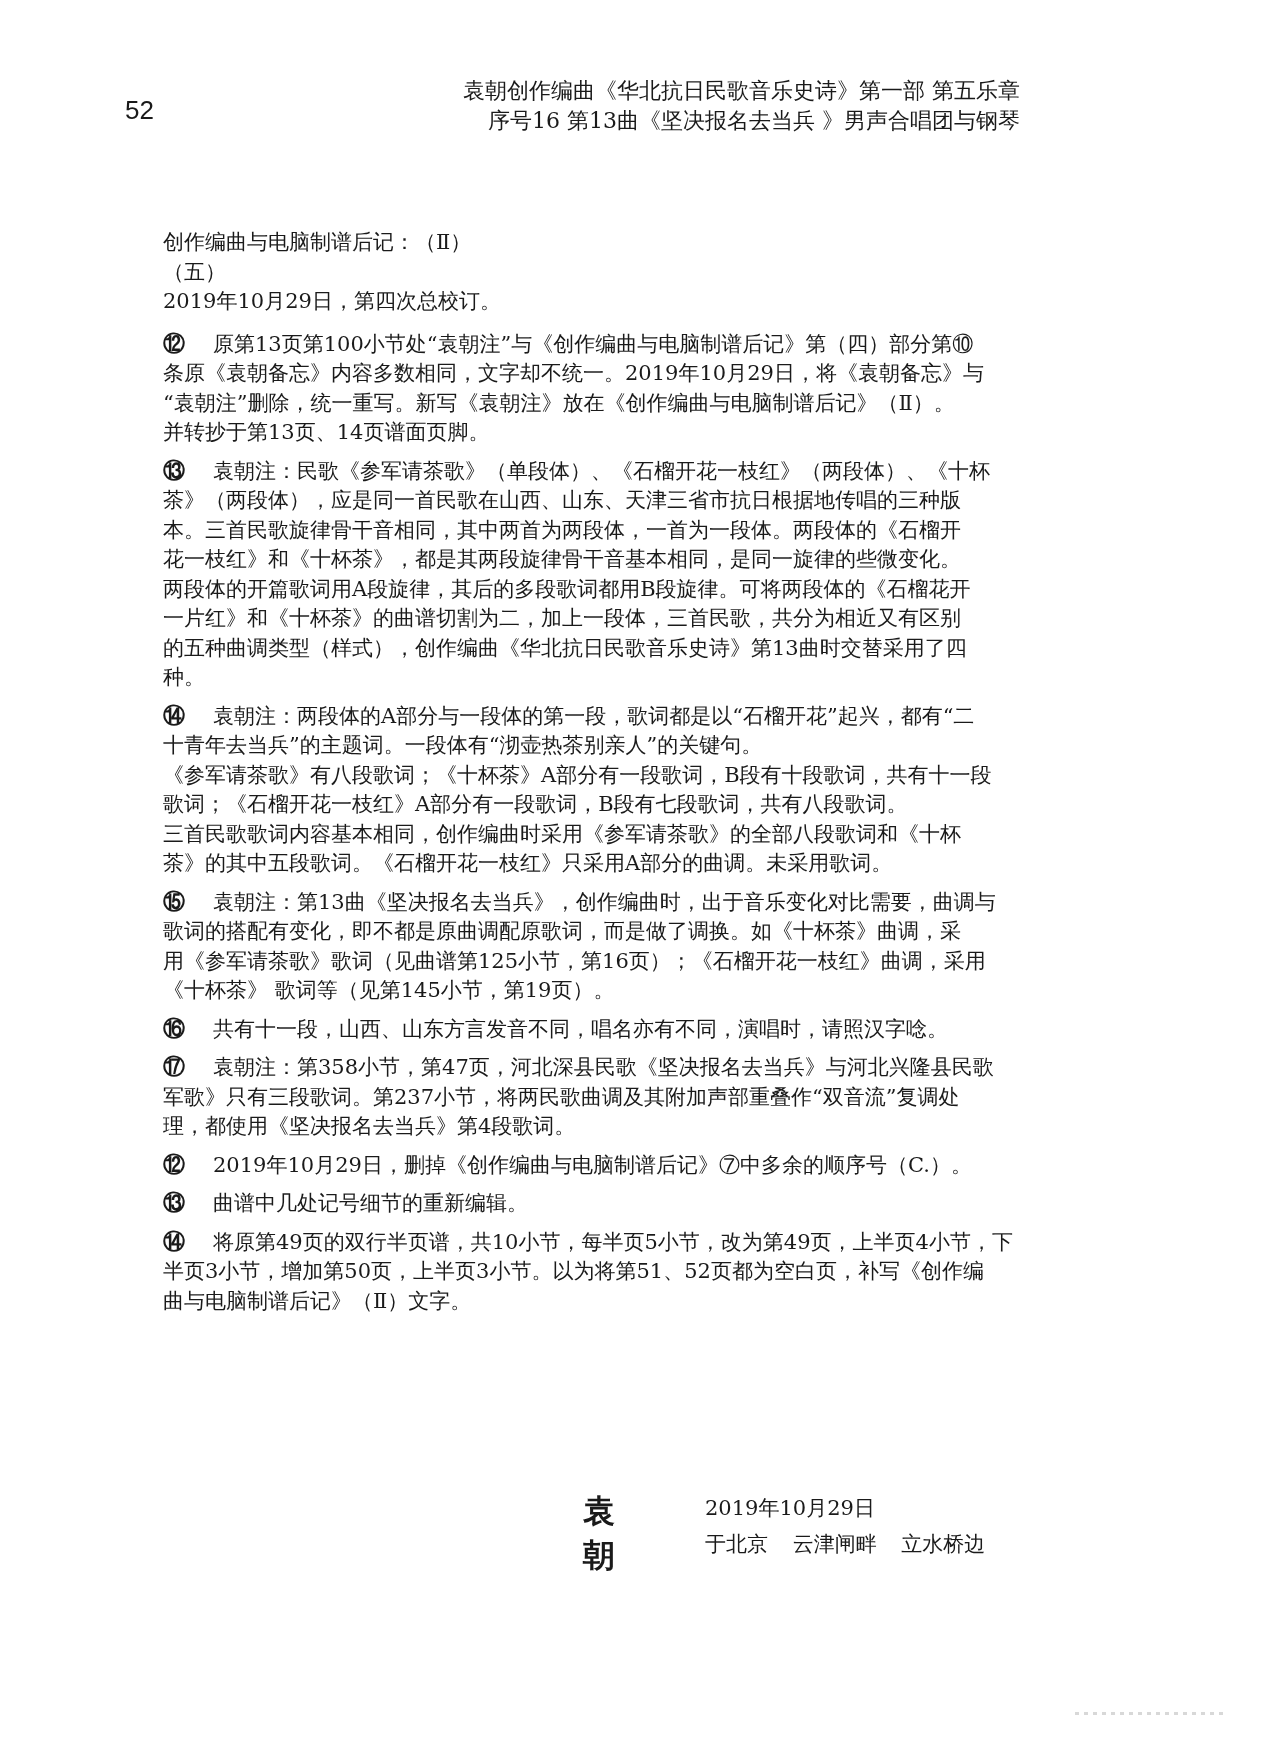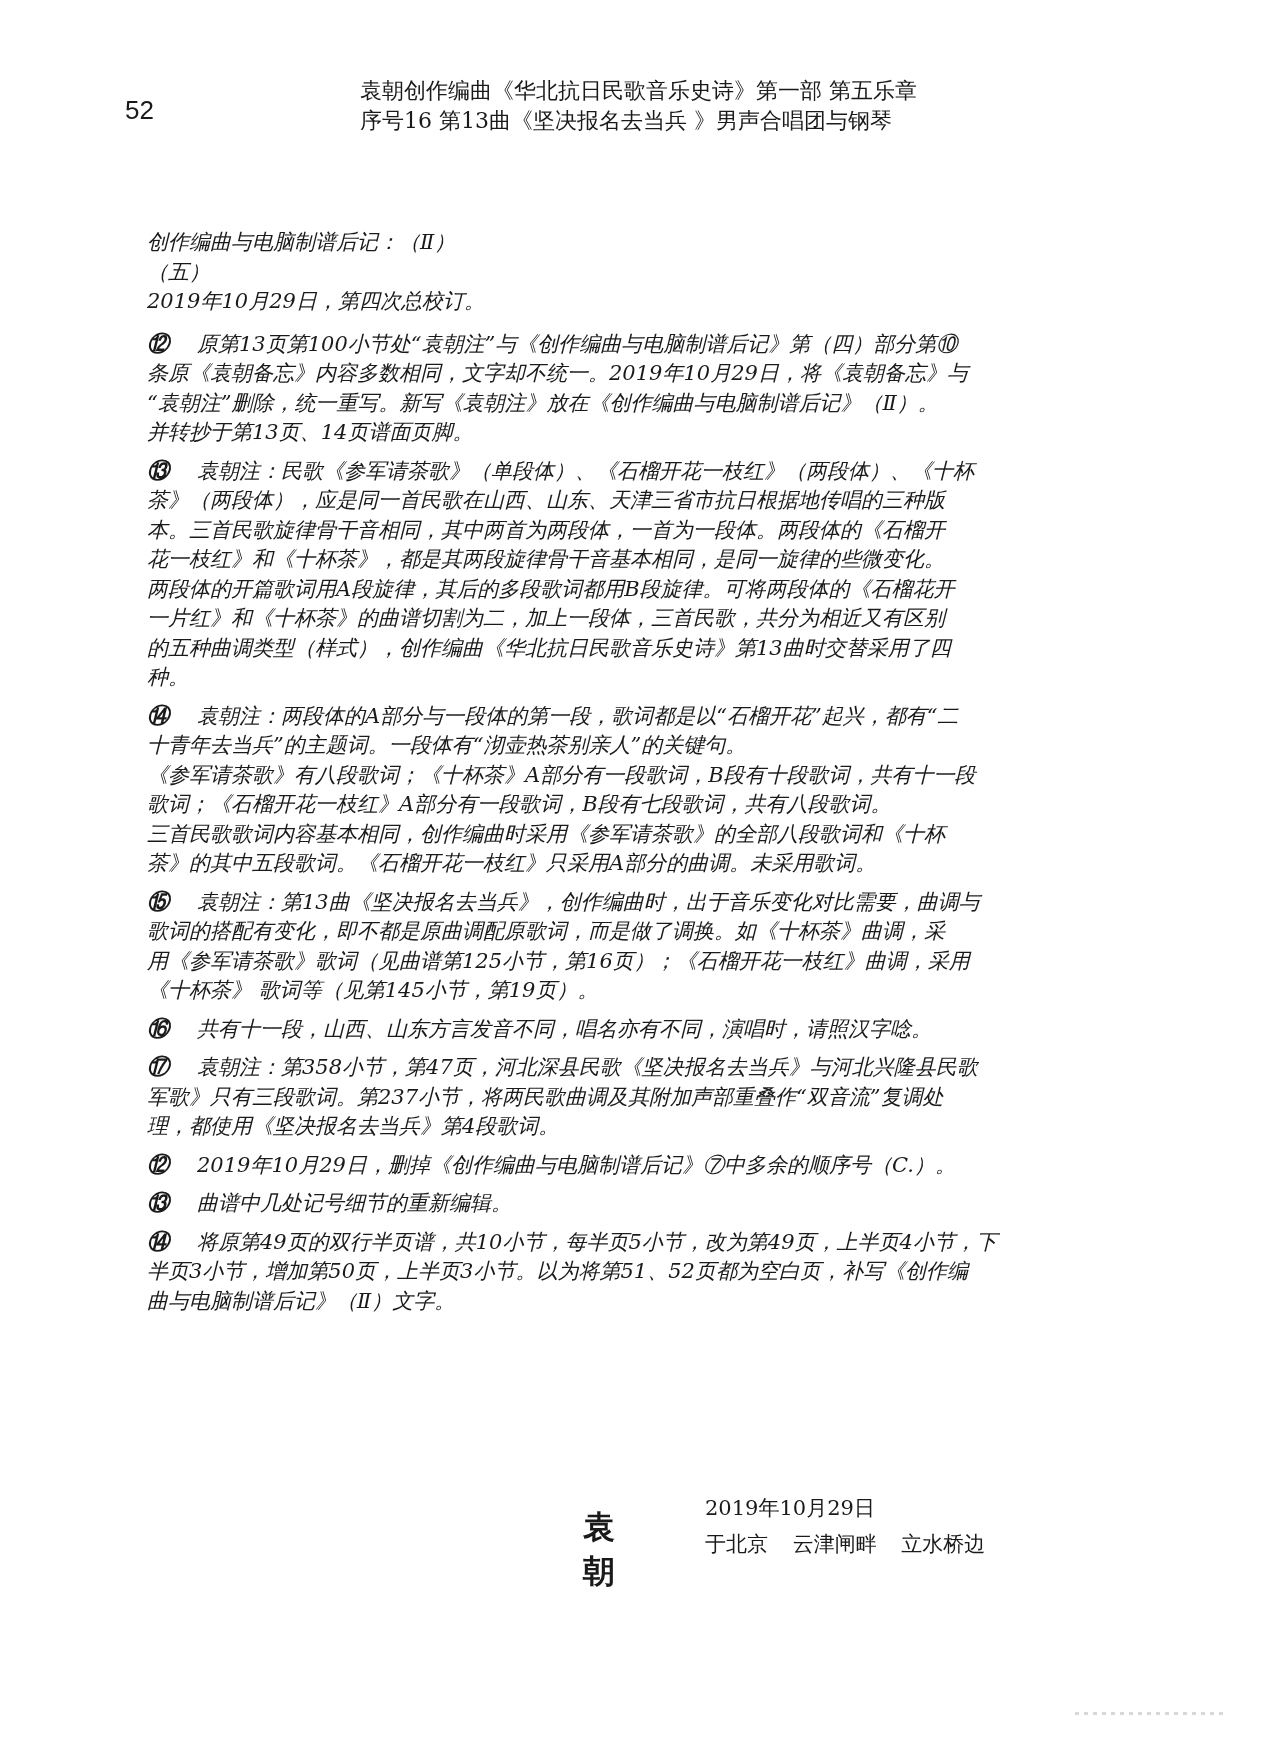--- a/index.html
+++ b/index.html
@@ -7,43 +7,42 @@
       width: 1278px; height: 1755px; position: relative; overflow: hidden;
       font-family: "DejaVu Serif", "Liberation Serif", serif;
       color: #1a1a1a;
     }
     .page-number {
       position: absolute; left: 125px; top: 95px;
       font-size: 26px; font-family: "Liberation Sans", "DejaVu Sans", sans-serif;
     }
     .header {
       position: absolute; left: 360px; top: 76px; width: 660px;
-      text-align: left; font-size: 22px; line-height: 30px;
+      text-align: right; font-size: 22px; line-height: 30px;
     }
     .header div { white-space: nowrap; }
     .body-block {
-      position: absolute; left: 147px; top: 228px; width: 965px;
-      font-size: 21px; line-height: 29.5px; font-style: italic;
+      position: absolute; left: 163px; top: 228px; width: 965px;
+      font-size: 21px; line-height: 29.5px;
     }
     .intro div { white-space: nowrap; }
     .note { margin-top: 8px; }
     .note .marker {
       display: inline-block; width: 50px; font-weight: bold; font-size: 22px;
       font-family: "DejaVu Sans", sans-serif;
     }
     .note .line { display: block; white-space: nowrap; }
     .gap { margin-top: 12px; }
     .signature {
       position: absolute; left: 583px; top: 1490px;
     }
     .sig-name {
       position: absolute; left: 0; top: 0;
       font-size: 32px; font-weight: bold; letter-spacing: 2px;
       font-family: "DejaVu Sans", sans-serif;
-      margin-top: 16px;
     }
     .sig-date {
       position: absolute; left: 122px; top: 4px; white-space: nowrap;
       font-size: 21px;
     }
     .sig-place {
       position: absolute; left: 122px; top: 40px; white-space: nowrap;
       font-size: 21px; word-spacing: 18px;
     }
     .scan-mark {

